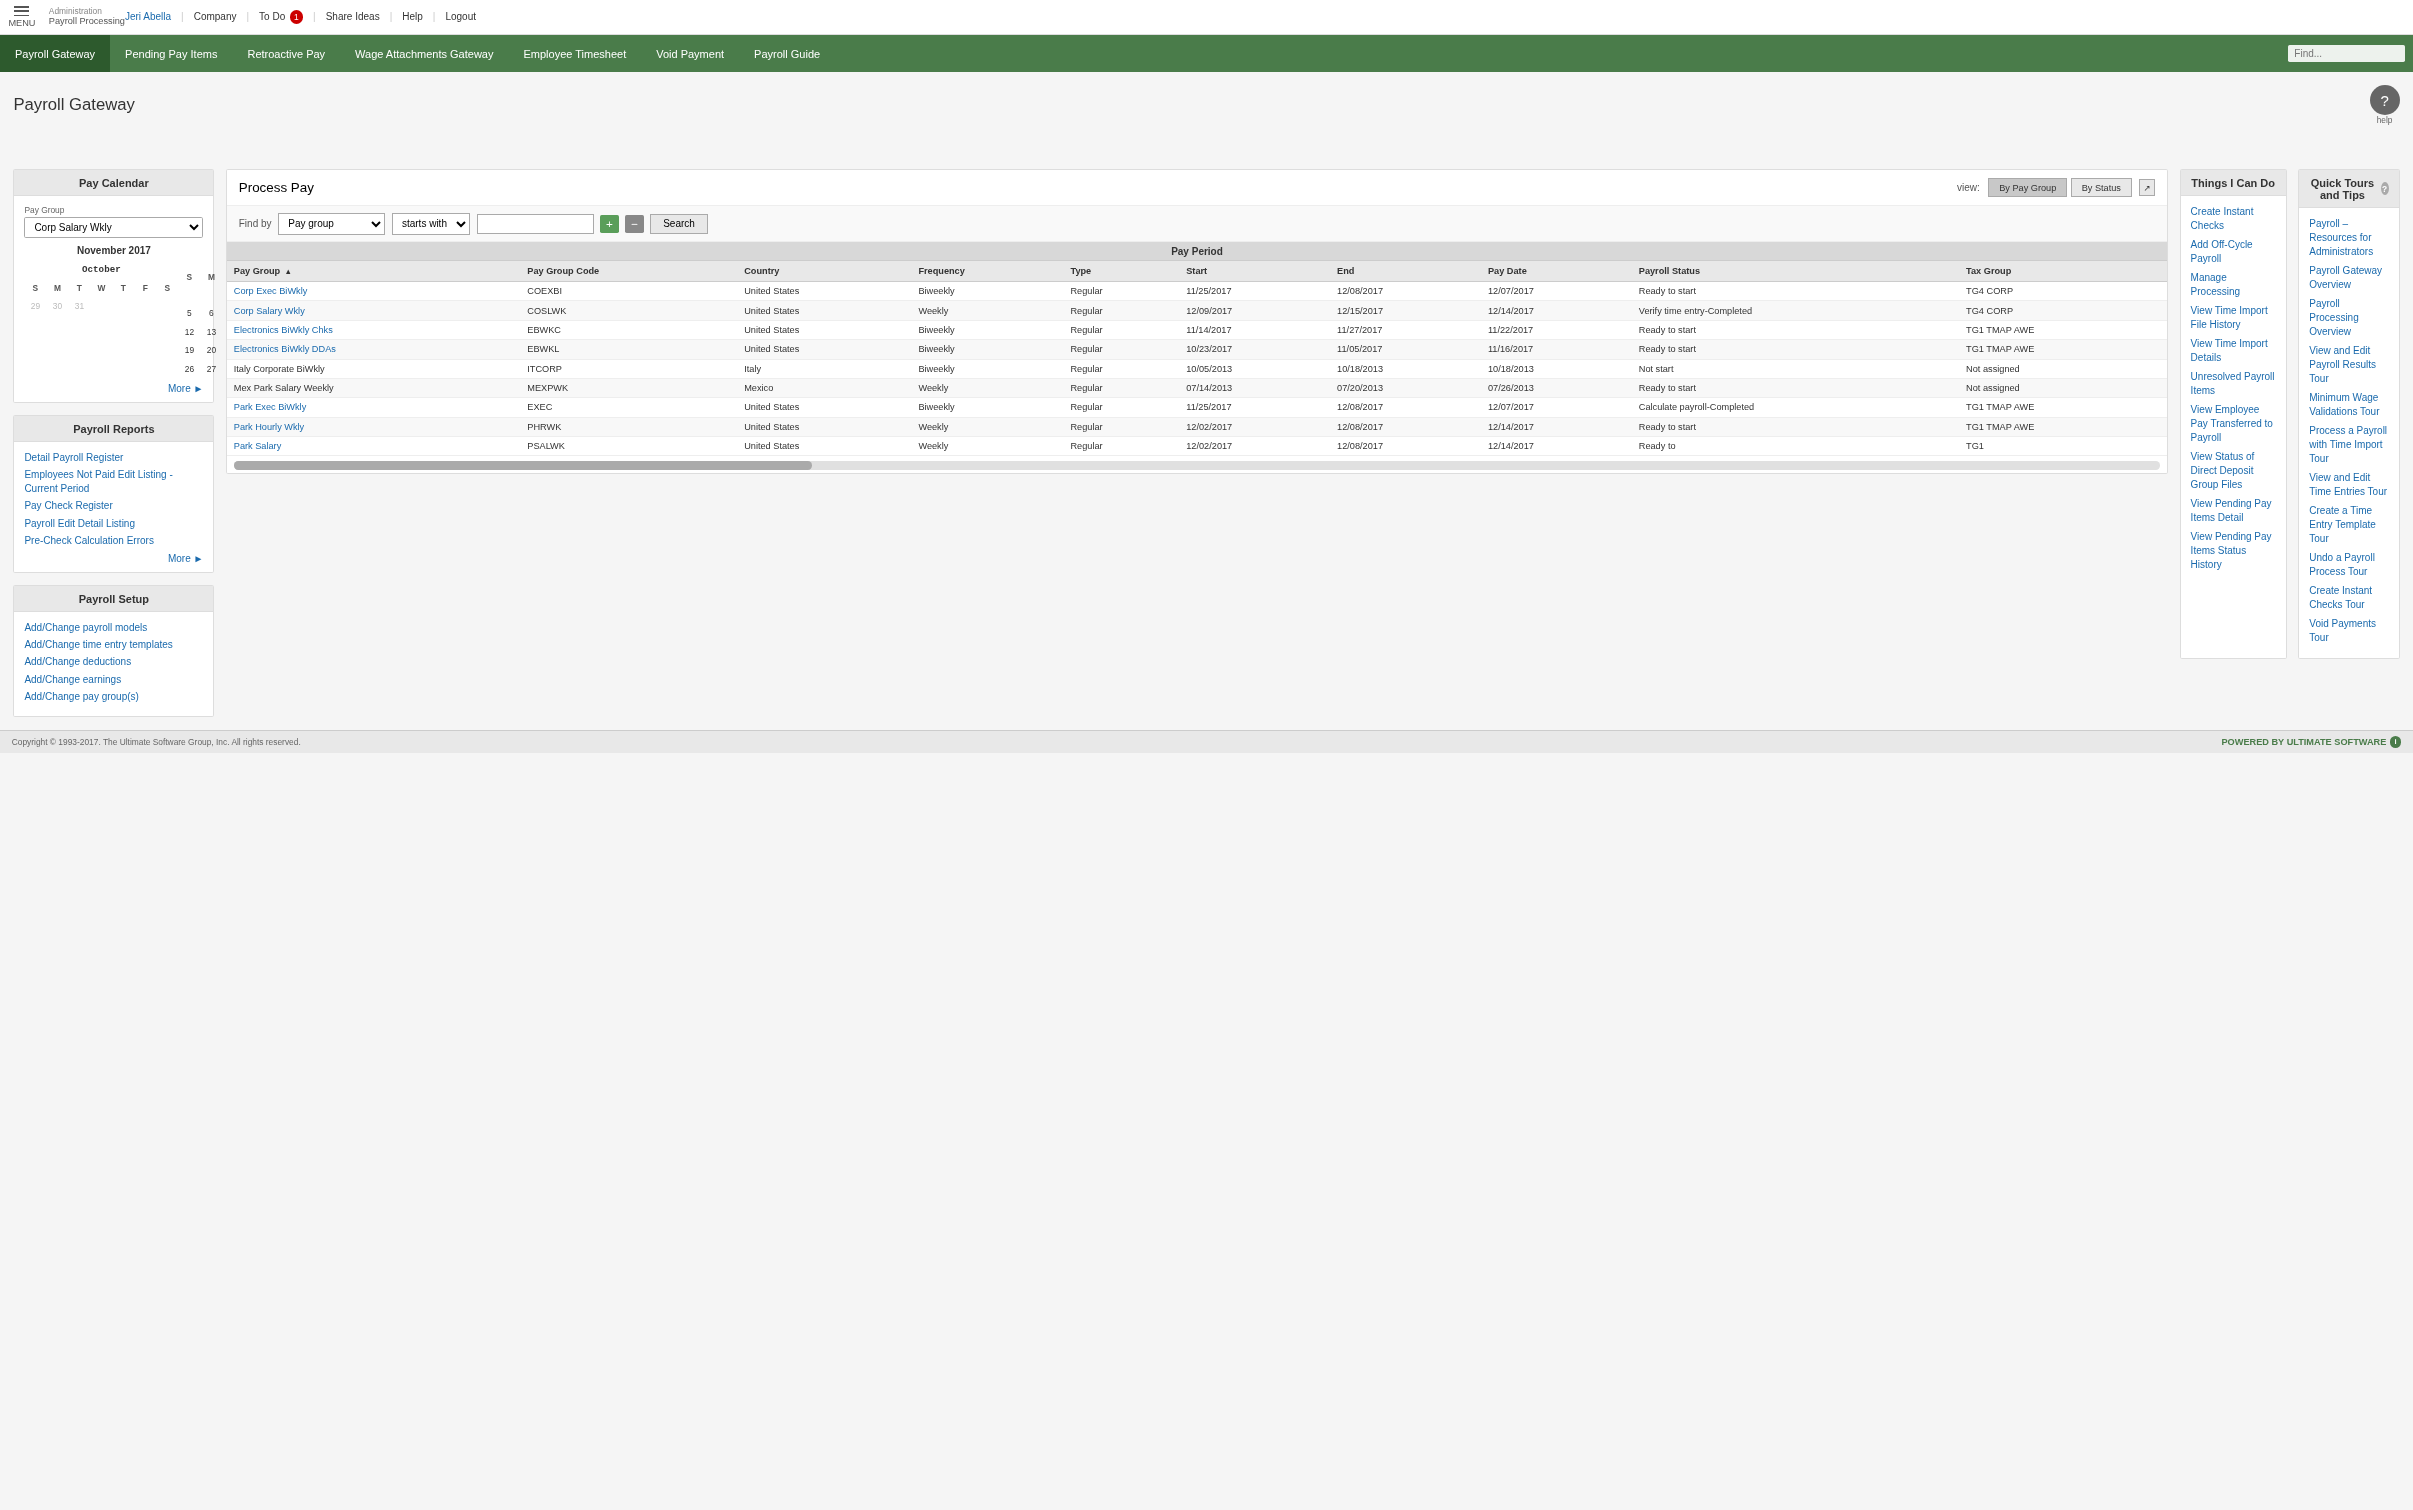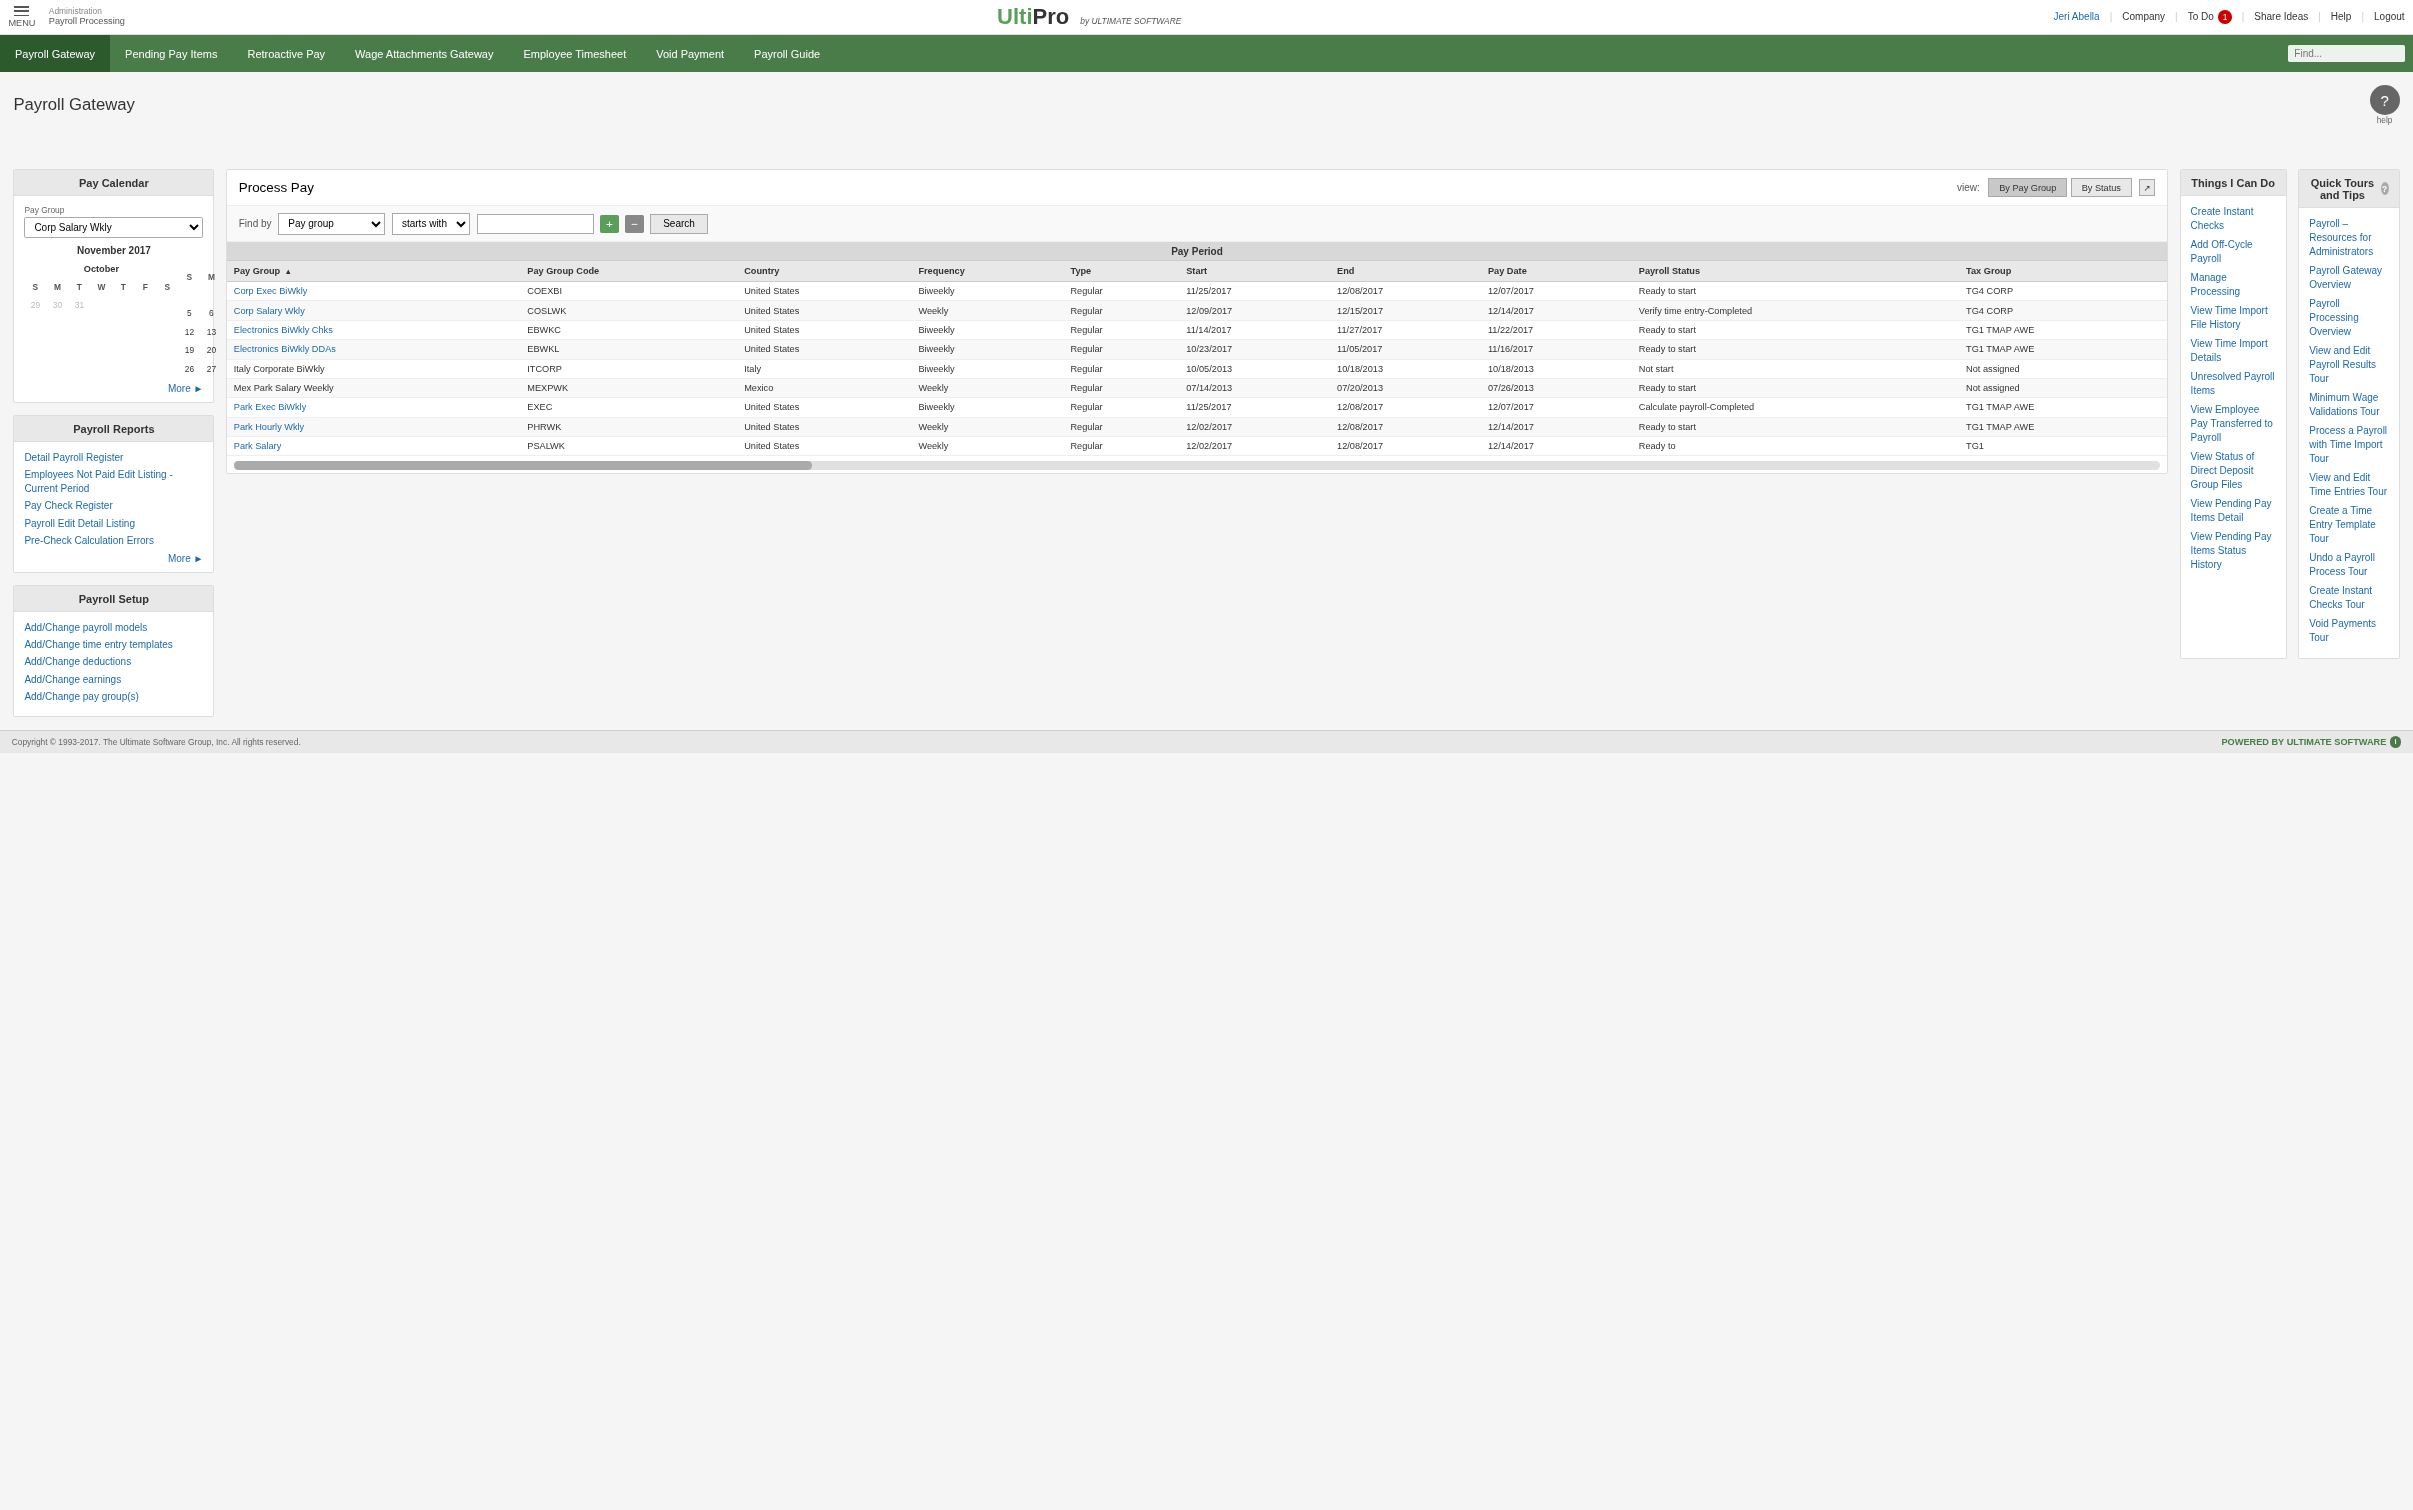--- a/index.html
+++ b/index.html
@@ -98,21 +98,21 @@
     .cal-group-select {
       width: 100%; padding: 3.3px 5px; font-size: 10px;
       border: 0.8px solid #aaa; border-radius: 1.7px; background: #fff;
     }
     .cal-months {
       display: flex; justify-content: space-between; margin-top: 8.4px;
     }
     .cal-month { flex: 1; }
     .cal-month-header {
       text-align: center; font-size: 9.2px; font-weight: bold;
-      margin-bottom: 3.3px; color: #333;
+      margin-bottom: 3.3px; color: #333; font-family: Liberation Mono, monospace;
     }
     .cal-year { font-size: 10px; font-weight: bold; color: #333; text-align: center; margin-bottom: 3.3px; }
     .cal-grid { font-size: 8.4px; }
     .cal-row { display: flex; }
     .cal-cell {
       width: 22px; height: 18.4px; display: flex; align-items: center;
       justify-content: center; font-size: 8.4px;
     }
     .cal-cell.header { font-weight: bold; color: #555; }
     .cal-cell.today {
@@ -280,28 +280,20 @@
     <div class="lines">
       <div class="line"></div>
       <div class="line"></div>
       <div class="line"></div>
     </div>
     <span>MENU</span>
   </div>
   <div class="breadcrumb">
     <div class="admin">Administration</div>
     <div>Payroll Processing</div>
-  </div>
-  <div class="logo-area">
-    <div>
-      <span style="font-size:22px;font-weight:bold;color:#5a9e5a">
-        <span style="color:#5a9e5a">Ulti</span><span style="color:#333">Pro</span>
-      </span>
-      <span style="font-size:8.4px;color:#555;margin-left:5px;font-style:italic">by ULTIMATE SOFTWARE</span>
-    </div>
   </div>
   <div class="top-right">
     <span style="cursor:pointer;color:#1a6aad">Jeri Abella</span>
     <span class="divider">|</span>
     <a>Company</a>
     <span class="divider">|</span>
     <span style="cursor:pointer">
       <span>To Do</span>
       <span class="todo-badge">1</span>
     </span>

